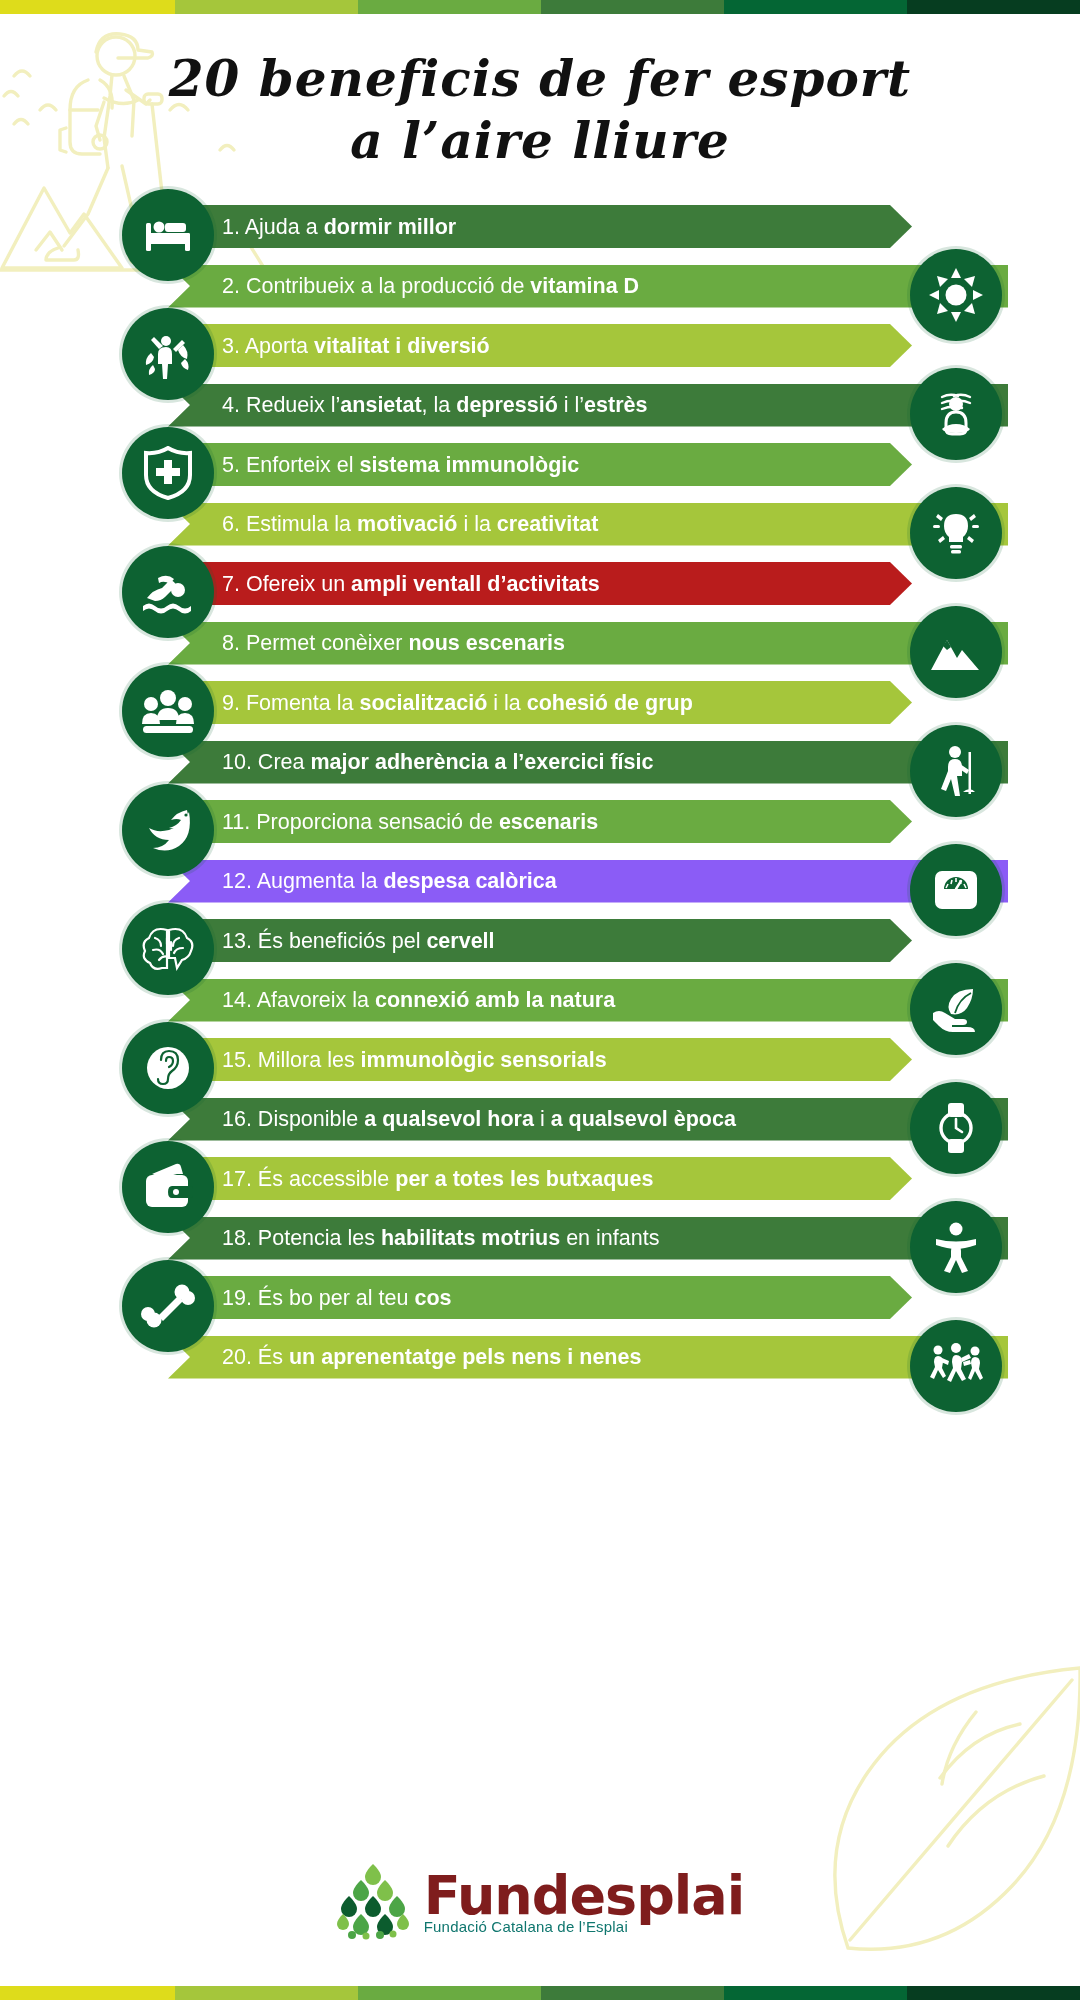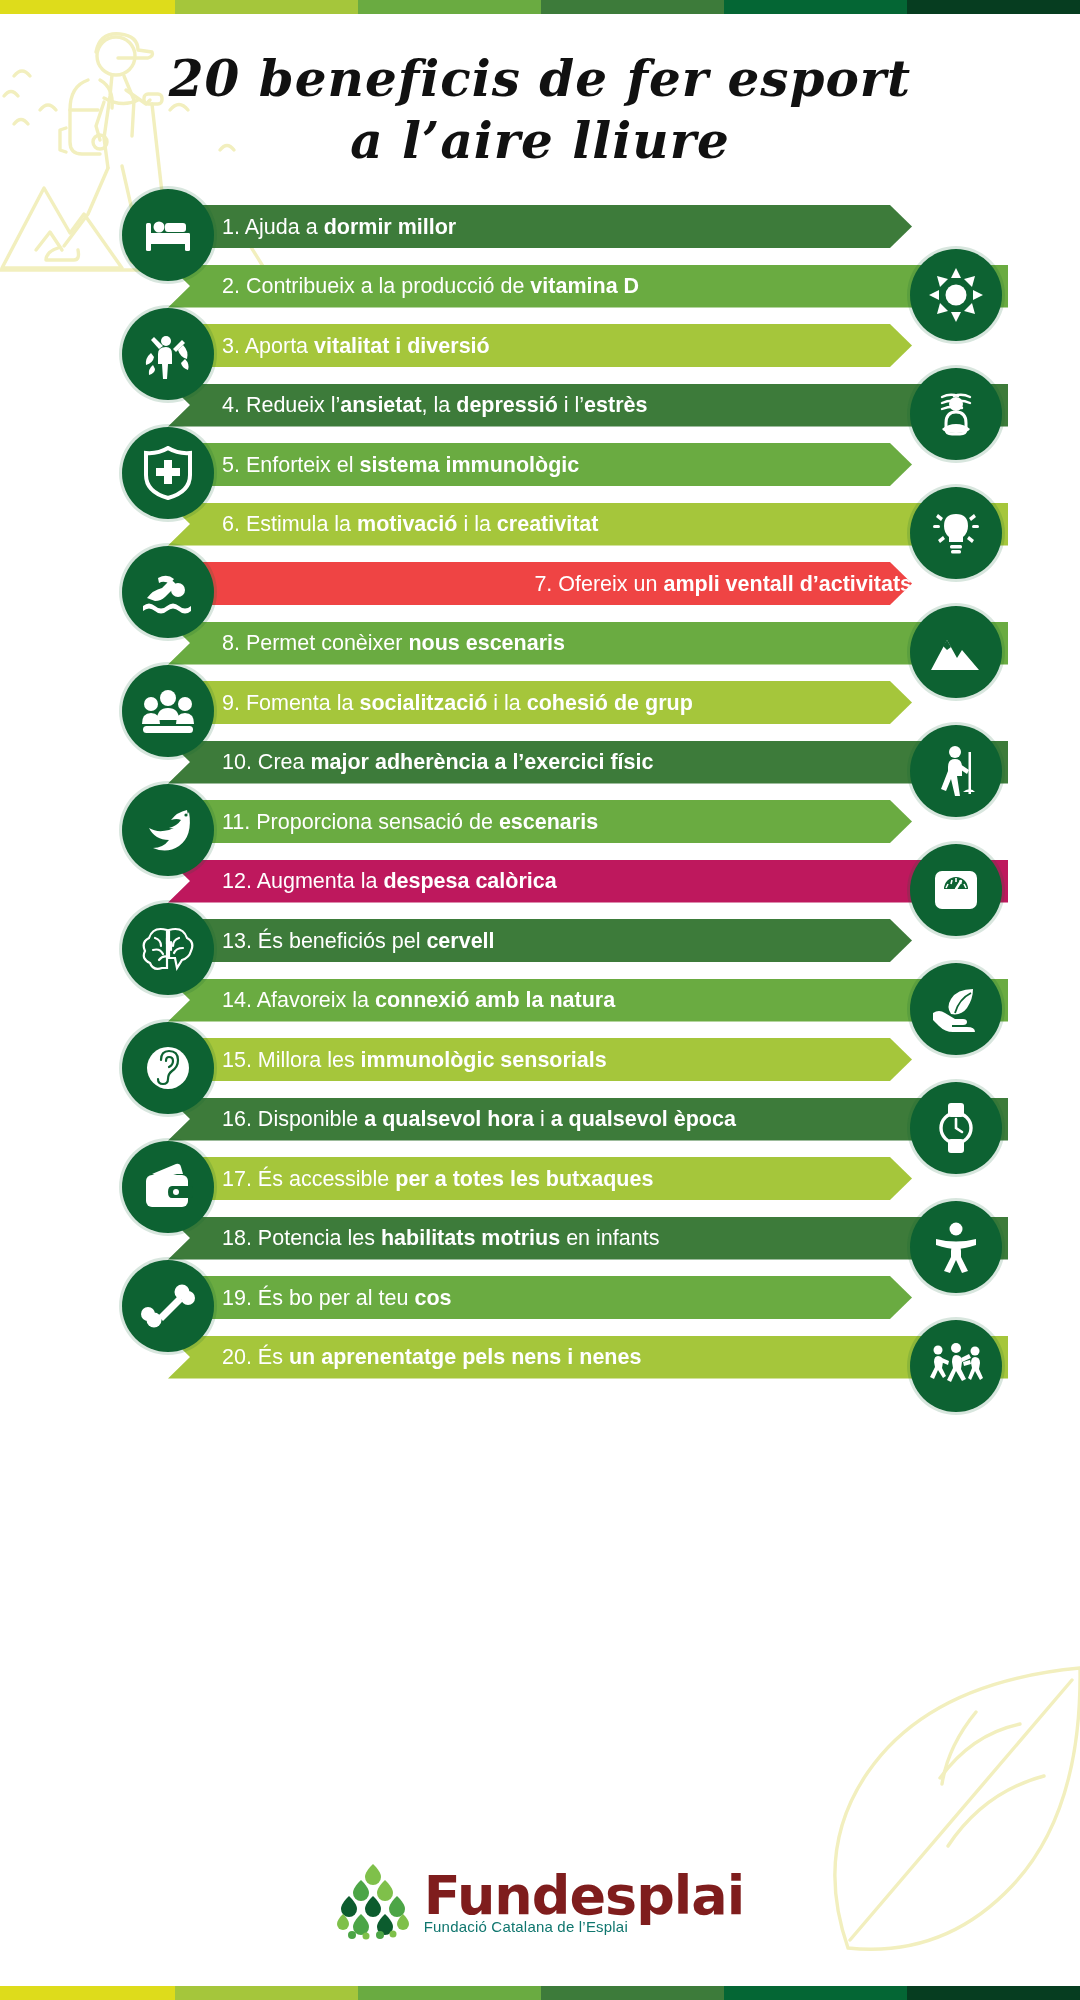--- a/index.html
+++ b/index.html
@@ -269,21 +269,21 @@
               <rect x="43" y="19" width="7" height="3" rx="1.5"></rect>
               <path d="M9 8 l5 4 l-2 3 l-5 -4z"></path>
               <path d="M45 8 l-5 4 l2 3 l5 -4z"></path>
               <path d="M9 34 l5 -4 l2 3 l-5 4z"></path>
               <path d="M45 34 l-5 -4 l-2 3 l5 4z"></path>
             </g>
           </svg>
         </div>
       </div>
       <div class="row odd">
-        <div class="bar" style="background: #ef4444; justify-content: flex-end;">
+        <div class="bar" style="background: #b91c1c;">
           <span class="txt">7. Ofereix un <b>ampli ventall d’activitats</b></span>
         </div>
         <div class="badge left">
           <svg width="54" height="48" viewBox="0 0 54 48">
             <g fill="#ffffff">
               <circle cx="37" cy="22" r="7"></circle>
               <path d="M6 30 q6 -8 15 -10 l6 -6 q3 -3 6 0 q3 3 0 6 l-9 9 q-4 4 -10 4z"></path>
               <path d="M17 10 q9 -5 16 1 l-4 5 q-6 -4 -11 -1z"></path>
               <path d="M2 38 q6 -5 12 0 q6 5 12 0 q6 -5 12 0 q6 5 12 0 l0 5 q-6 5 -12 0 q-6 -5 -12 0 q-6 5 -12 0 q-6 -5 -12 0z"></path>
             </g>
@@ -345,21 +345,21 @@
           <svg width="54" height="48" viewBox="0 0 54 48">
             <g fill="#ffffff">
               <path d="M48 6 q-6 14 -20 18 q-12 3 -20 -2 q6 12 20 12 q-6 8 -16 8 q14 6 26 -2 q14 -10 10 -34z"></path>
               <path d="M46 4 q-10 2 -16 10 q6 -2 10 0 q-4 6 -12 8 q14 2 20 -8z"></path>
               <circle cx="45" cy="9" r="1.6" fill="#0d6232"></circle>
             </g>
           </svg>
         </div>
       </div>
       <div class="row even">
-        <div class="bar" style="background: #be185d;">
+        <div class="bar" style="background: #8b5cf6;">
           <span class="txt">12. Augmenta la <b>despesa calòrica</b></span>
         </div>
         <div class="badge right">
           <svg width="48" height="50" viewBox="0 0 48 50">
             <g>
               <rect x="3" y="6" width="42" height="38" rx="7" fill="#ffffff"></rect>
               <path d="M24 12 a12 12 0 0 1 12 12 l-24 0 a12 12 0 0 1 12 -12z" fill="#0d6232"></path>
               <g stroke="#ffffff" stroke-width="1.6">
                 <path d="M14 23 l2 -4"></path>
                 <path d="M19 19 l1 -4"></path>

